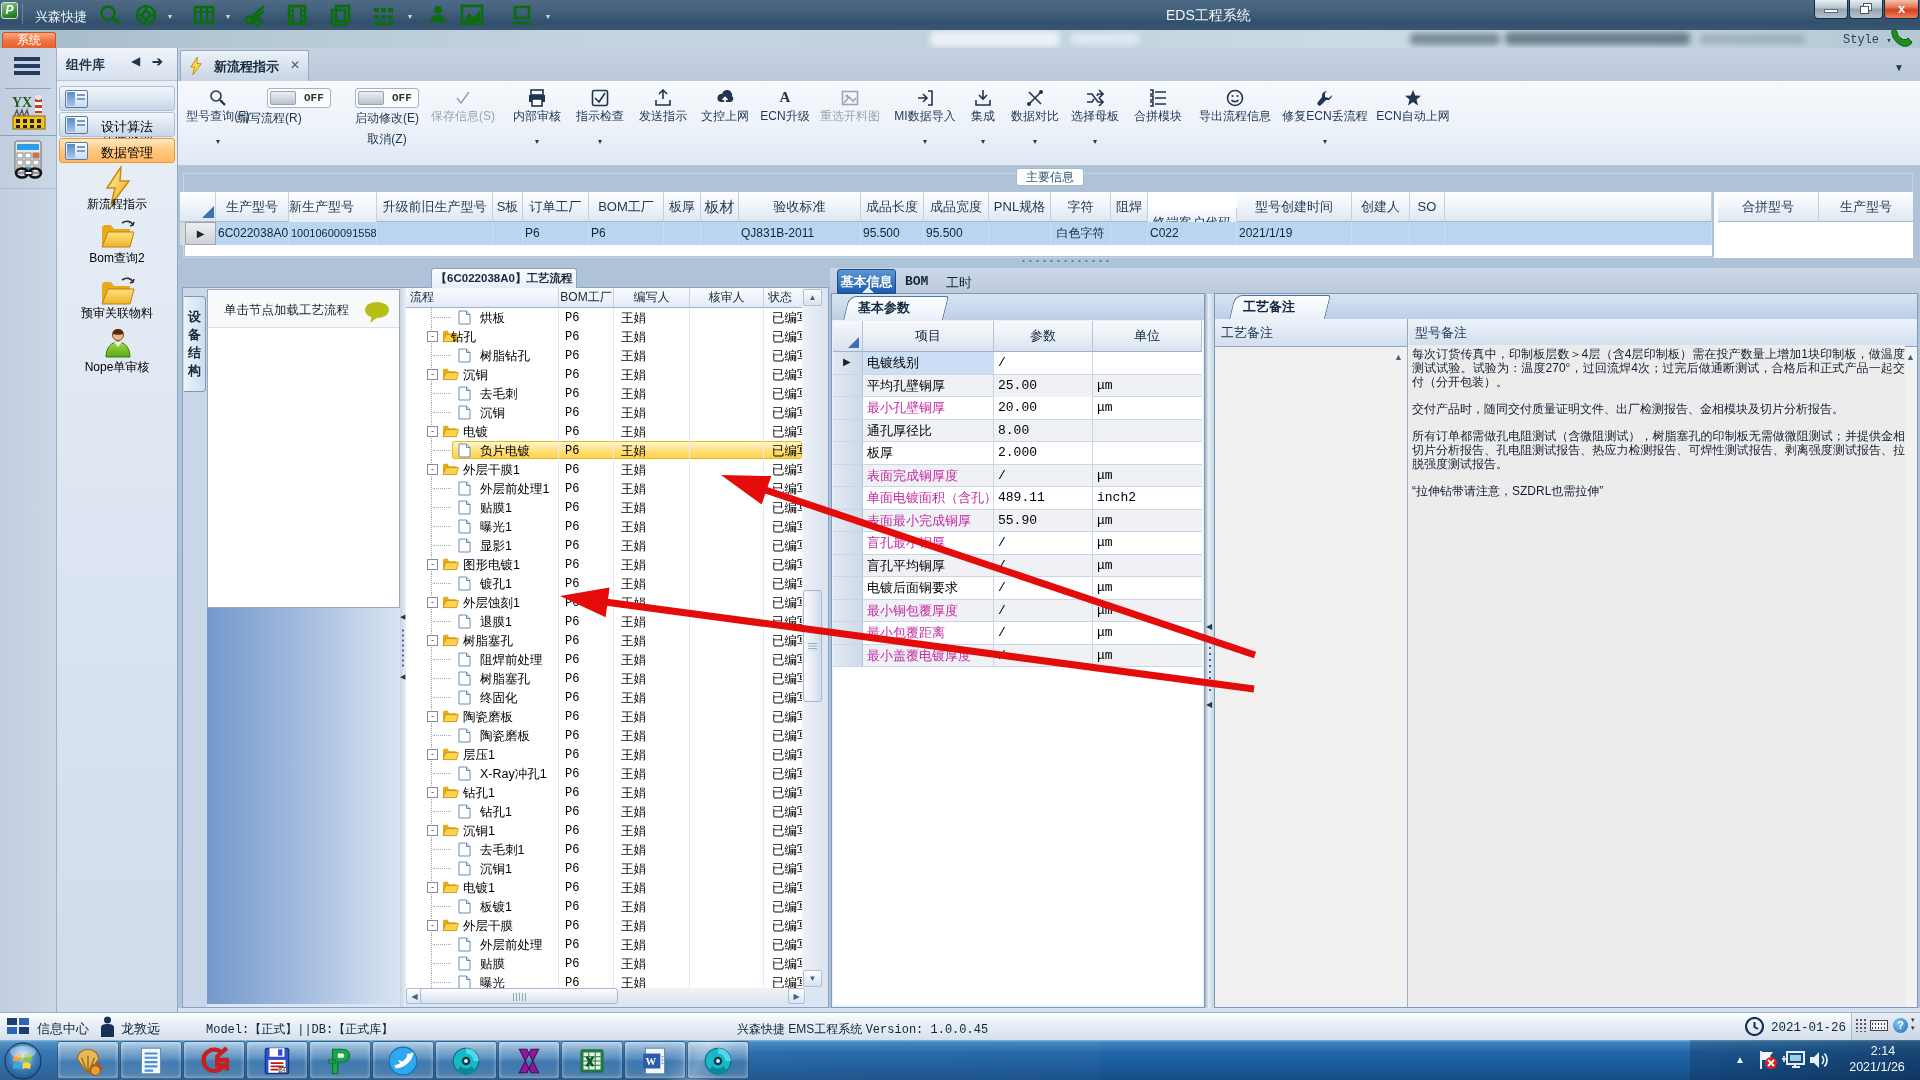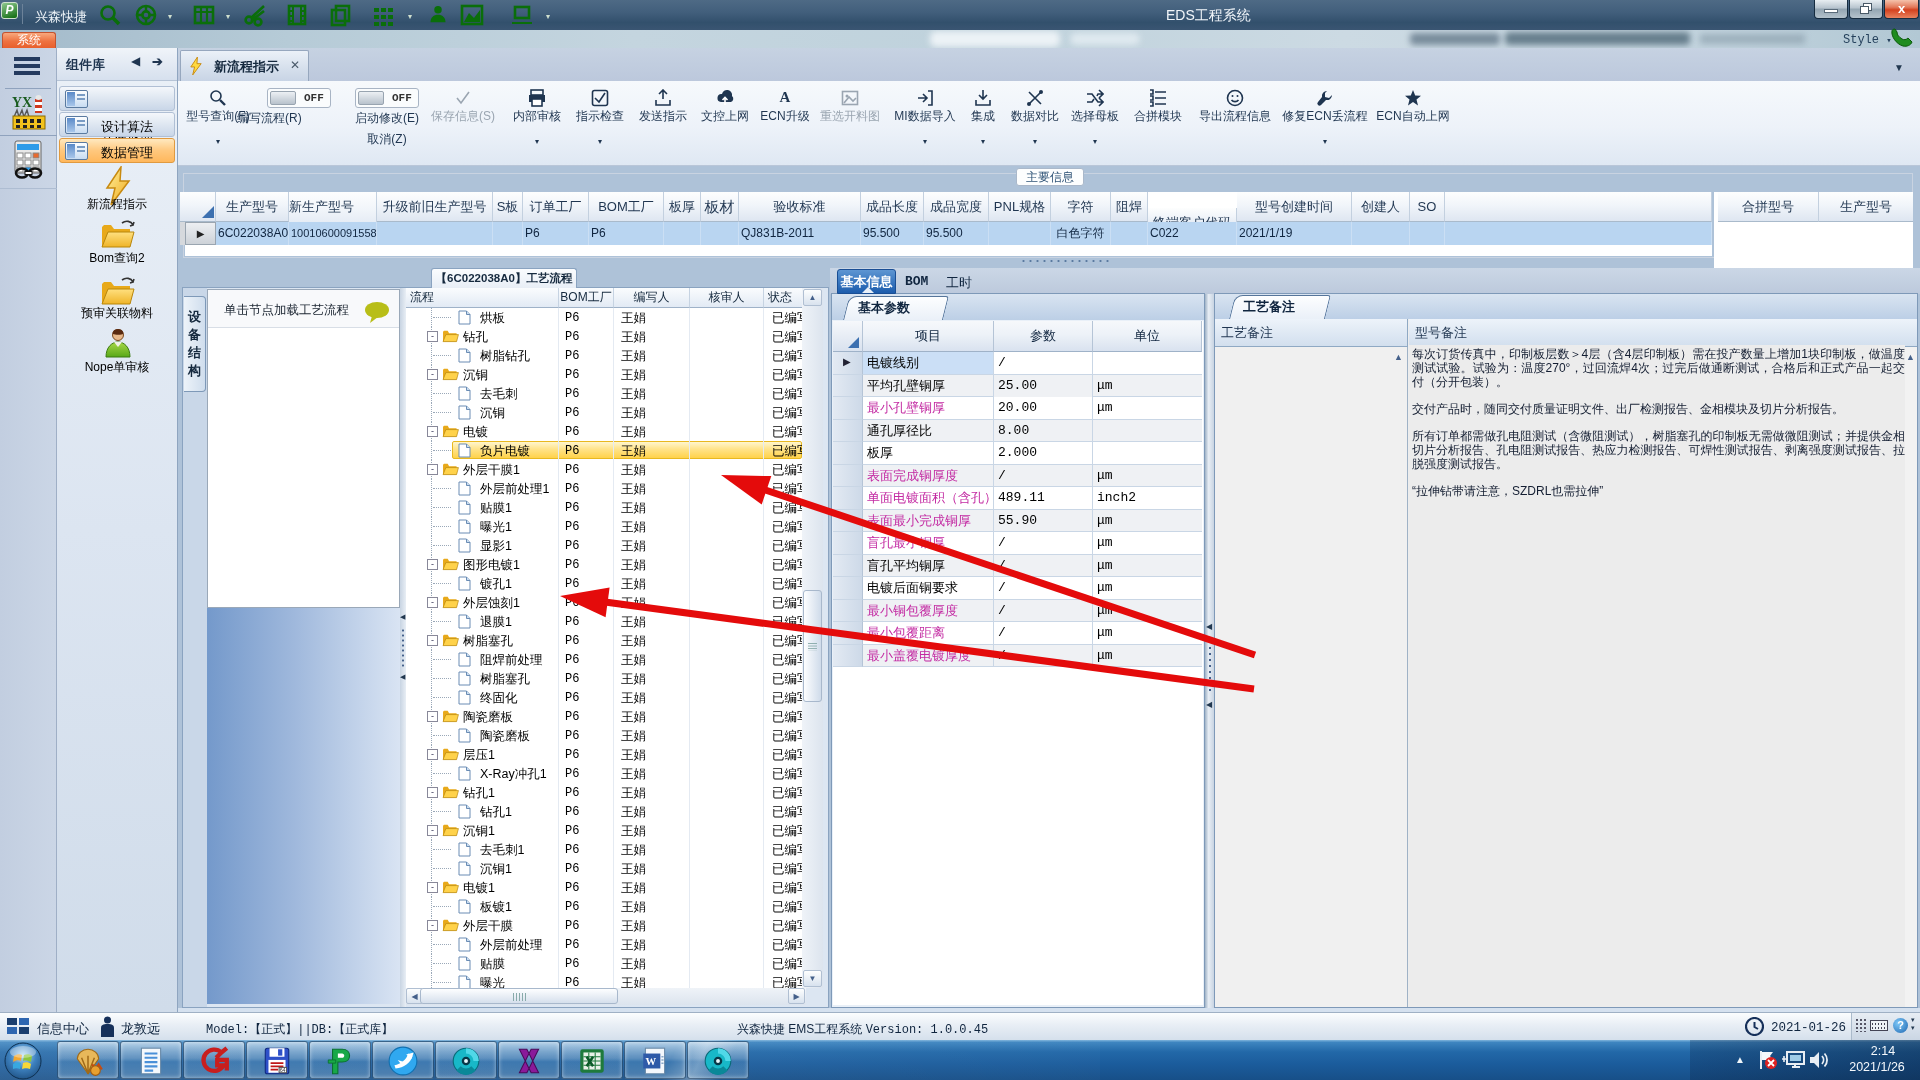--- a/index.html
+++ b/index.html
@@ -401,21 +401,21 @@
 <div class="a" style="left:1167px;top:30px;width:58px;height:23px;background:#B9D5F1;border-right:1px solid #CBDFF4;color:#10253F;font-size:12px;line-height:23px;text-align:left;padding-left:2px;white-space:nowrap;overflow:hidden;"></div>
 <div class="a" style="left:1225px;top:0;width:35px;height:30px;background:linear-gradient(180deg,#FDFEFE 0%,#F1F5FA 45%,#DEE6F1 100%);border-right:1px solid #C3D0DF;border-bottom:1px solid #A9BACB;color:#1F3550;font-size:13px;text-align:center;line-height:29px;white-space:nowrap;overflow:hidden;">SO</div>
 <div class="a" style="left:1225px;top:30px;width:35px;height:23px;background:#B9D5F1;border-right:1px solid #CBDFF4;color:#10253F;font-size:12px;line-height:23px;text-align:left;padding-left:2px;white-space:nowrap;overflow:hidden;"></div>
 <div class="a" style="left:1260px;top:0;width:267px;height:30px;background:linear-gradient(180deg,#FDFEFE 0%,#F1F5FA 45%,#DEE6F1 100%);border-right:1px solid #C3D0DF;border-bottom:1px solid #A9BACB;color:#1F3550;font-size:13px;text-align:center;line-height:29px;white-space:nowrap;overflow:hidden;"></div>
 <div class="a" style="left:1260px;top:30px;width:267px;height:23px;background:#B9D5F1;border-right:1px solid #CBDFF4;color:#10253F;font-size:12px;line-height:23px;text-align:left;padding-left:2px;white-space:nowrap;overflow:hidden;"></div>
 <div class="a" style="left:0px;top:30px;width:31px;height:23px;background:linear-gradient(180deg,#EDEFF2,#CDD2D8);border:1px solid #9AA5B0;color:#222;font-size:10px;line-height:22px;text-align:center;">▶</div>
 <svg class="a" style="left:16px;top:14px" width="14" height="13">
       <path d="M13 0 L13 12 L1 12 Z" fill="#3C70B0"></path>
     </svg>
 </div>
-<div class="a" style="left:1714px;top:192px;width:199px;height:76px;background:#fff;">
+<div class="a" style="left:1714px;top:192px;width:199px;height:66px;background:#fff;">
 <div class="a" style="left:4px;top:0;width:101px;height:30px;background:linear-gradient(180deg,#FDFEFE 0%,#F1F5FA 45%,#DEE6F1 100%);border-right:1px solid #C3D0DF;border-bottom:1px solid #A9BACB;color:#1F3550;font-size:13px;text-align:center;line-height:29px;">合拼型号</div>
 <div class="a" style="left:105px;top:0;width:94px;height:30px;background:linear-gradient(180deg,#FDFEFE 0%,#F1F5FA 45%,#DEE6F1 100%);border-bottom:1px solid #A9BACB;color:#1F3550;font-size:13px;text-align:center;line-height:29px;">生产型号</div>
 </div>
 <div class="a" style="left:1020px;top:259px;width:90px;height:5px;background-image:radial-gradient(circle,#5A7AA0 1px,transparent 1.2px);background-size:7px 4px;"></div>
 <div class="a" style="left:182px;top:287px;width:647px;height:721px;border:1px solid #8AA3C0;background:#DCE6F2;"></div>
 <div class="a" style="left:431px;top:268px;width:146px;height:20px;background:linear-gradient(180deg,#FAFCFE,#E8EEF6);border:1px solid #8AA3C0;border-bottom:none;border-radius:3px 3px 0 0;color:#15293E;font-size:11.5px;font-weight:bold;text-align:center;line-height:19px;">【6C022038A0】工艺流程</div>
 <div class="a" style="left:183px;top:288px;width:24px;height:719px;background:#C9D7E8;"></div>
 <div class="a" style="left:184px;top:296px;width:22px;height:96px;background:linear-gradient(90deg,#EDF3F9,#CFDDED);border:1px solid #7E99B8;border-left:none;border-radius:0 4px 4px 0;">
 <div style="font-size:13px;font-weight:bold;color:#15293E;margin-top:11px;text-align:center;line-height:18px;">设<br>备<br>结<br>构</div>
   </div>
@@ -451,21 +451,21 @@
 <div class="a" style="left:215px;top:2px;font-size:12.5px;color:#000;">王娟</div>
 <div class="a" style="left:366px;top:2px;font-size:12.5px;color:#000;white-space:nowrap;">已编写</div>
 </div>
 <div class="a" style="left:0;top:39px;width:400px;height:19px;">
 <div class="a" style="left:25px;top:0;width:1px;height:19px;border-left:1px dotted #9AA8B8;"></div>
 <div class="a" style="left:21px;top:4px;width:11px;height:11px;border:1px solid #889;background:#fff;font-size:9px;line-height:8px;text-align:center;color:#335;">-</div>
 <svg class="a" style="left:36px;top:2px" width="17" height="14" viewBox="0 0 36 30">
         <path d="M2 6 L2 27 L31 27 L31 9 L15 9 L12 4 L4 4 Z" fill="#E8A91A"></path>
         <path d="M2 27 L8 12 L35 12 L31 27 Z" fill="#FFD24A" stroke="#B8860B" stroke-width="1.5"></path>
       </svg>
-<div class="a" style="left:57px;top:2px;font-size:12.5px;color:#000;white-space:nowrap;">钻孔</div>
+<div class="a" style="left:45px;top:2px;font-size:12.5px;color:#000;white-space:nowrap;">钻孔</div>
 <div class="a" style="left:159px;top:3px;font-size:12px;color:#000;font-family:'Liberation Mono',monospace;">P6</div>
 <div class="a" style="left:215px;top:2px;font-size:12.5px;color:#000;">王娟</div>
 <div class="a" style="left:366px;top:2px;font-size:12.5px;color:#000;white-space:nowrap;">已编写</div>
 </div>
 <div class="a" style="left:0;top:58px;width:400px;height:19px;">
 <div class="a" style="left:25px;top:0;width:1px;height:19px;border-left:1px dotted #9AA8B8;"></div>
 <div class="a" style="left:27px;top:9px;width:18px;height:1px;border-top:1px dotted #9AA8B8;"></div>
 <svg class="a" style="left:52px;top:2px" width="13" height="15" viewBox="0 0 26 30">
         <path d="M2 2 L17 2 L24 9 L24 28 L2 28 Z" fill="#fff" stroke="#6A8CB4" stroke-width="2"></path>
         <path d="M17 2 L17 9 L24 9" fill="#C8DCF0" stroke="#6A8CB4" stroke-width="2"></path>

